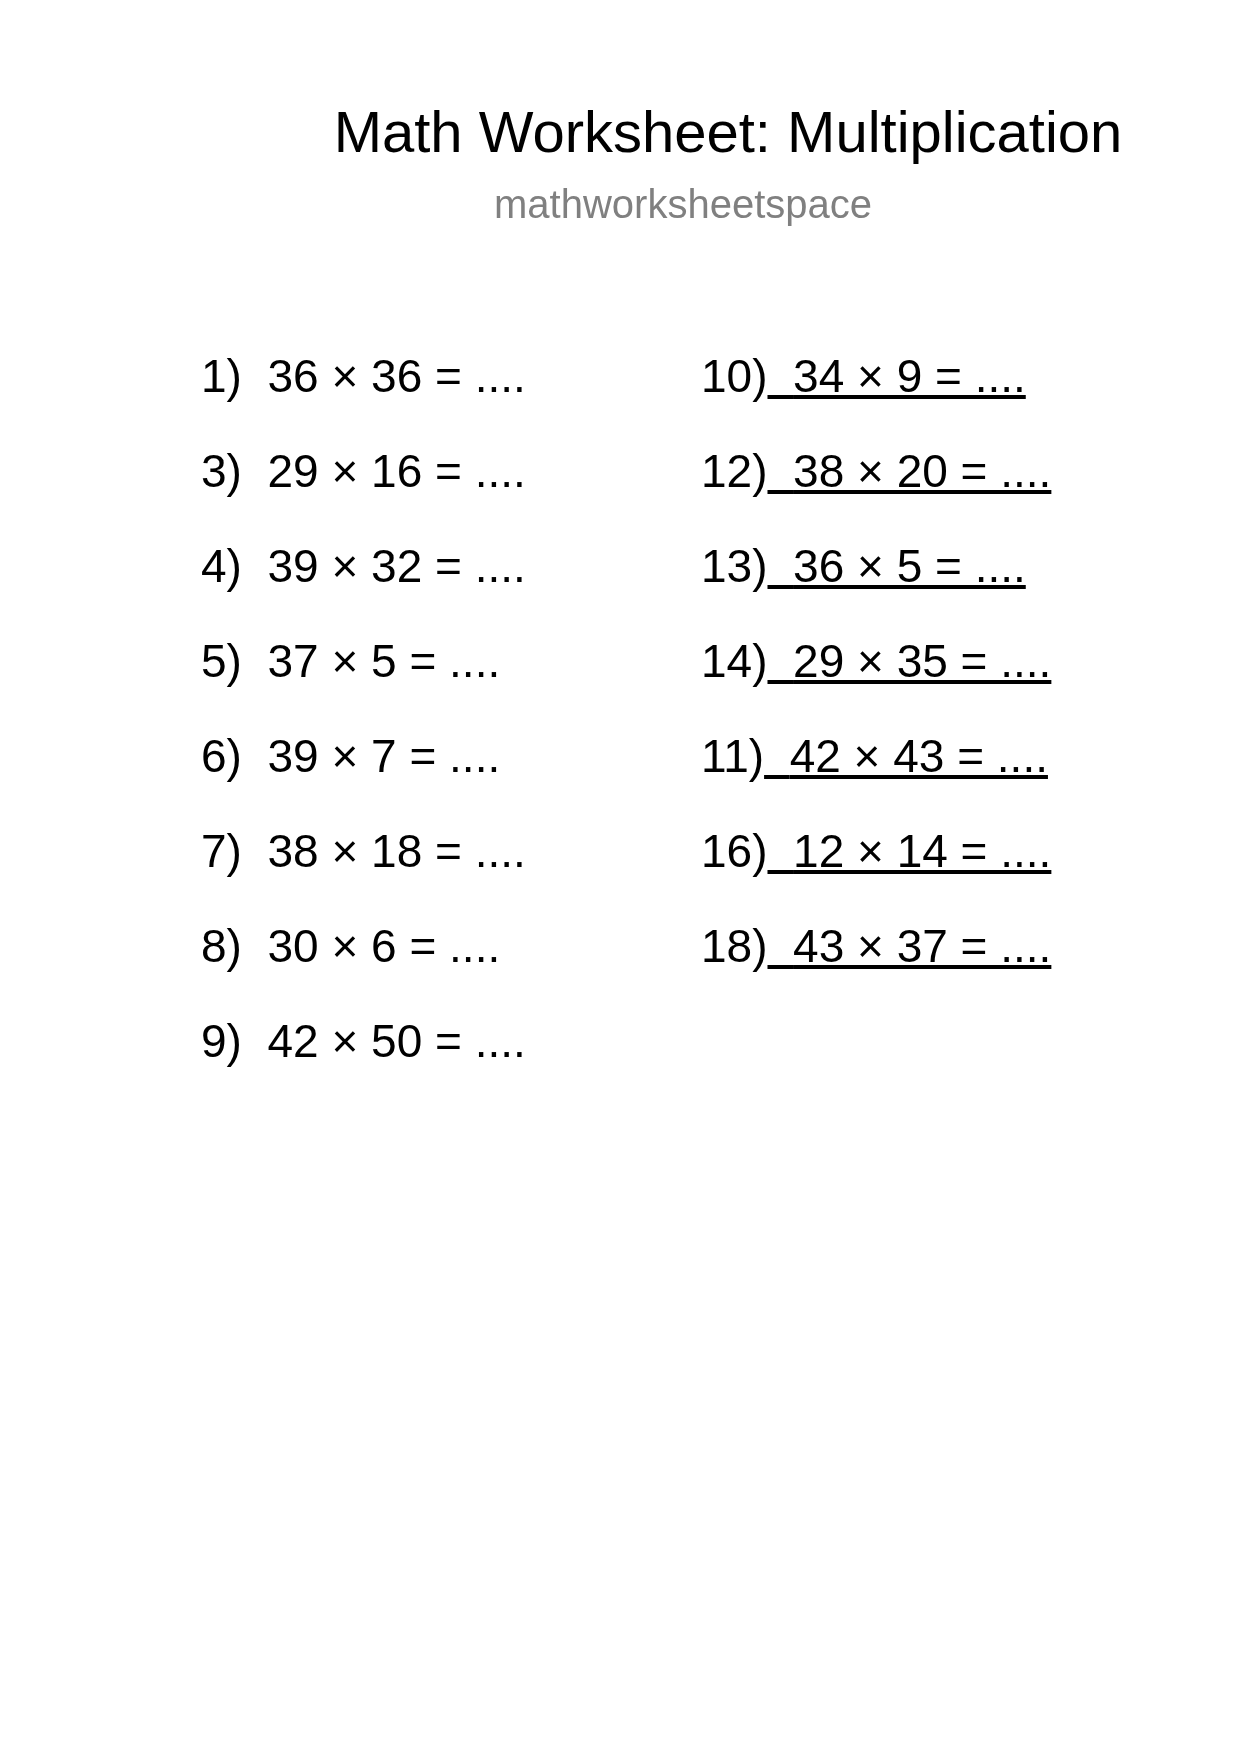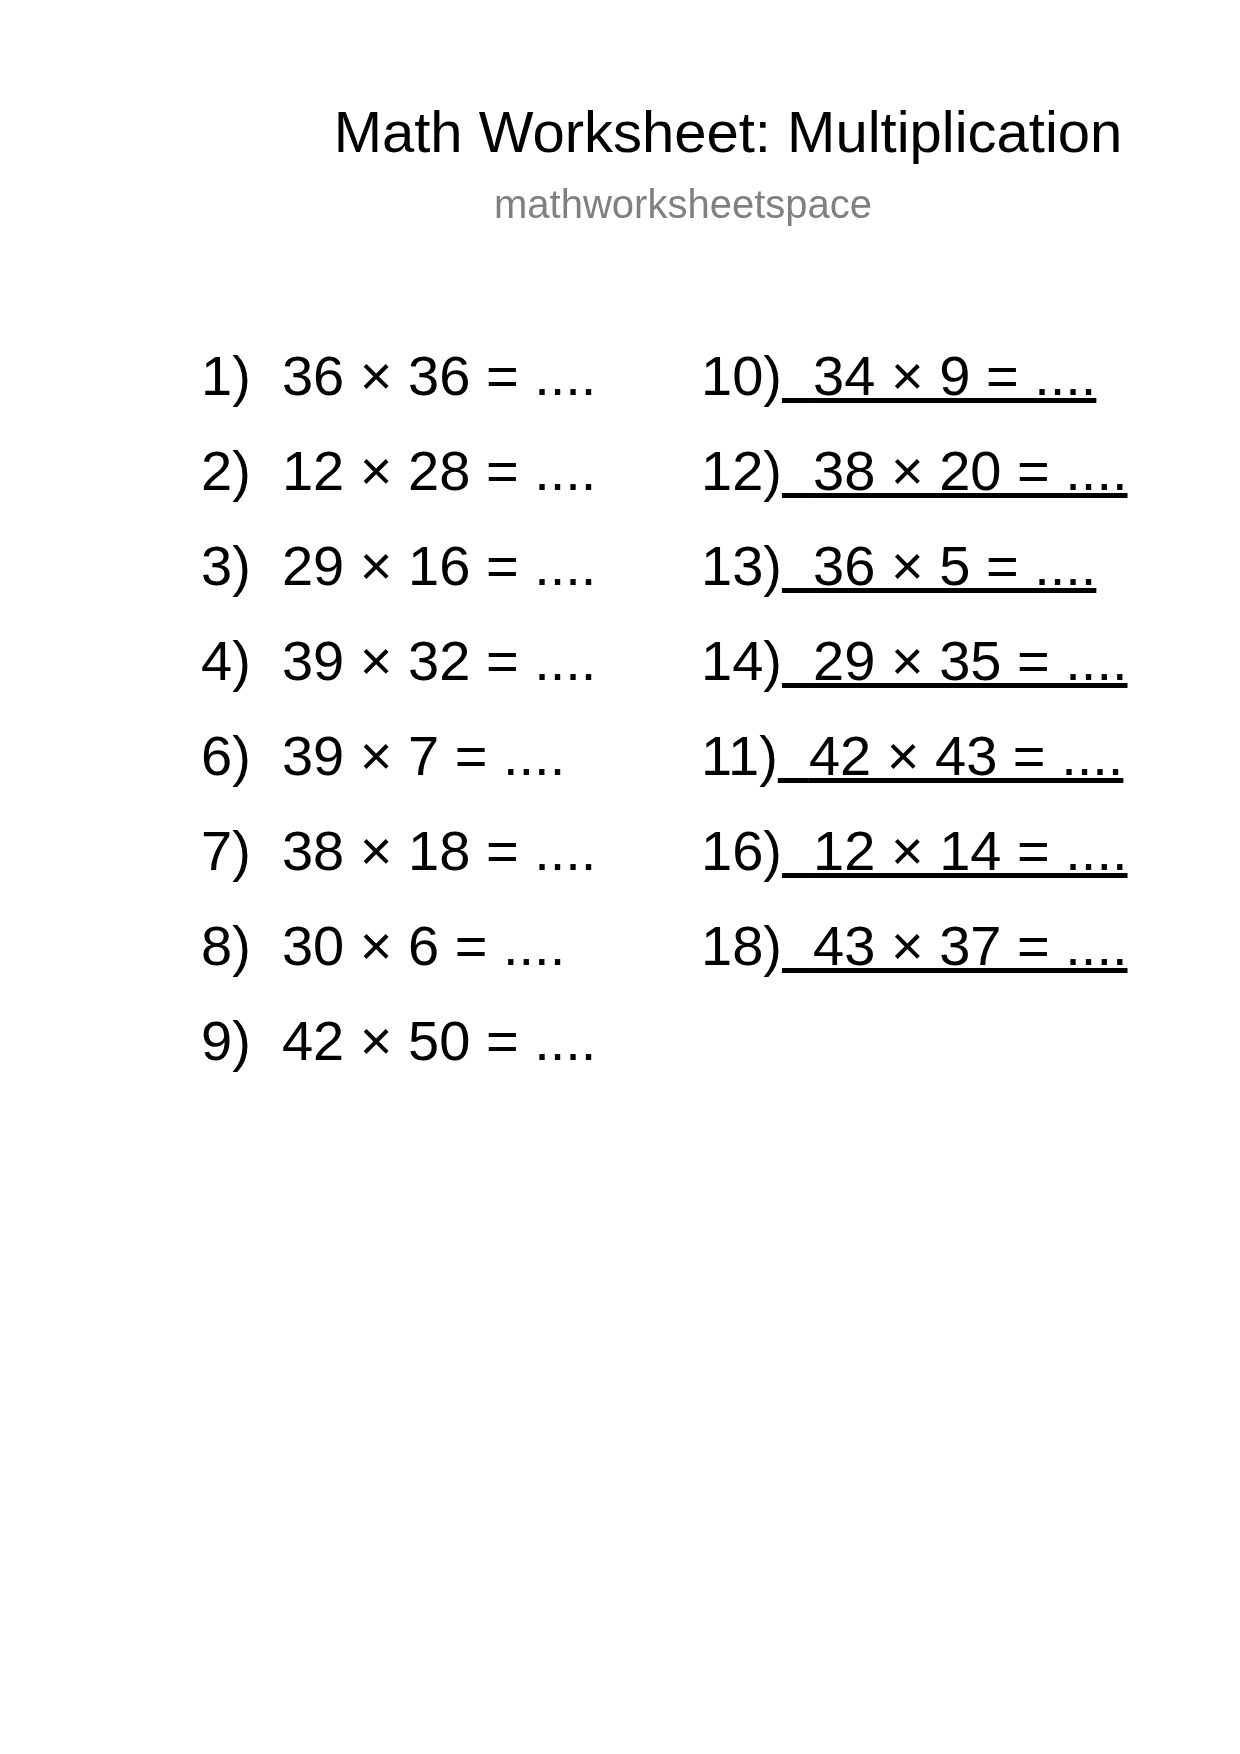--- a/index.html
+++ b/index.html
@@ -39,37 +39,37 @@
       white-space: nowrap;
     }
     .col {
       position: absolute;
       top: 352px;
     }
     .col-left { left: 201px; }
     .col-right { left: 701px; text-decoration: underline; }
     .item {
       height: 95px;
-      font-size: 56px;
+      font-size: 46px;
       line-height: 48px;
       white-space: pre;
     }
     .num { display: inline-block; }
   </style>
 </head>
 <body>
 
 <h1 class="title">Math Worksheet: Multiplication</h1>
 <div class="subtitle">mathworksheetspace</div>
 
 <div class="col col-left">
   <div class="item"><span class="num">1)</span>  <span>36 × 36 = ....</span></div>
-  <div class="item"><span class="num">2)</span>  <span>12 × 28 = ....</span></div>
   <div class="item"><span class="num">3)</span>  <span>29 × 16 = ....</span></div>
   <div class="item"><span class="num">4)</span>  <span>39 × 32 = ....</span></div>
+  <div class="item"><span class="num">5)</span>  <span>37 × 5 = ....</span></div>
   <div class="item"><span class="num">6)</span>  <span>39 × 7 = ....</span></div>
   <div class="item"><span class="num">7)</span>  <span>38 × 18 = ....</span></div>
   <div class="item"><span class="num">8)</span>  <span>30 × 6 = ....</span></div>
   <div class="item"><span class="num">9)</span>  <span>42 × 50 = ....</span></div>
 </div>
 
 <div class="col col-right">
   <div class="item"><span class="num">10)</span>  <span>34 × 9 = ....</span></div>
   <div class="item"><span class="num">12)</span>  <span>38 × 20 = ....</span></div>
   <div class="item"><span class="num">13)</span>  <span>36 × 5 = ....</span></div>

